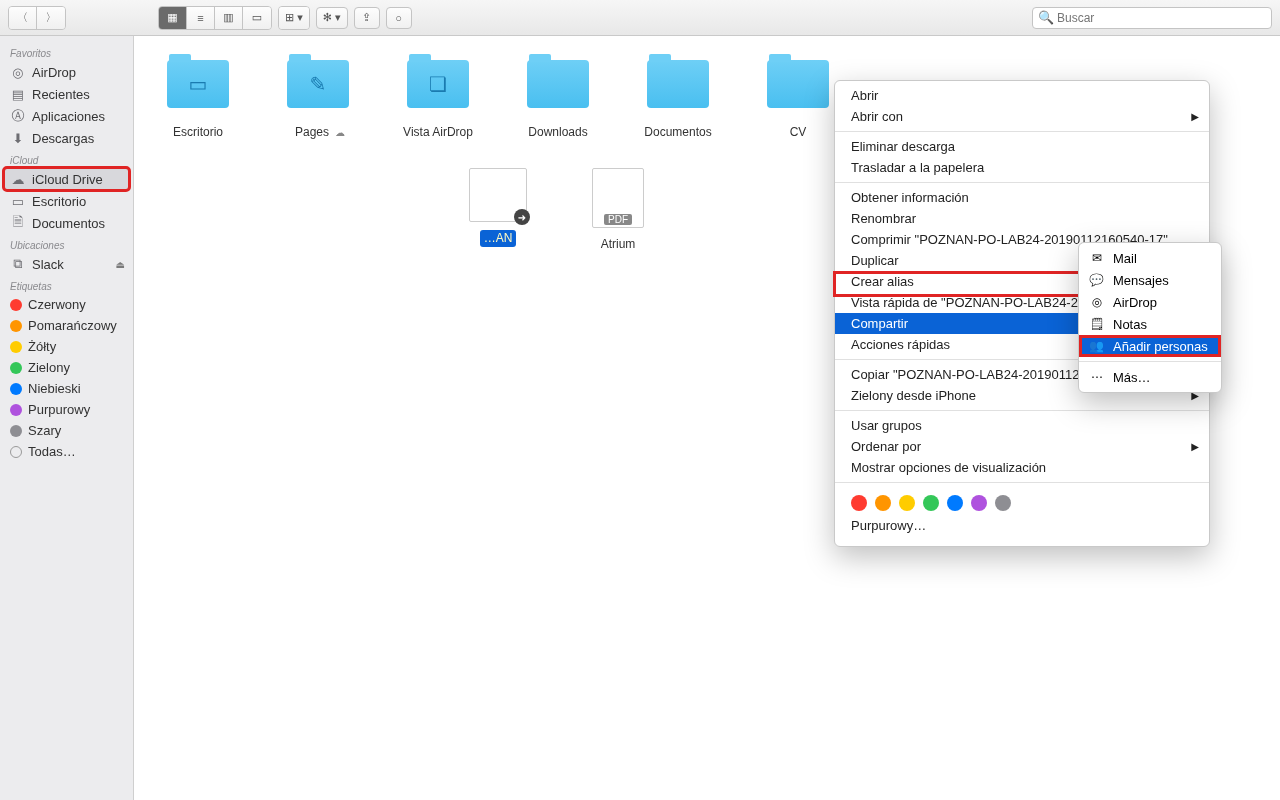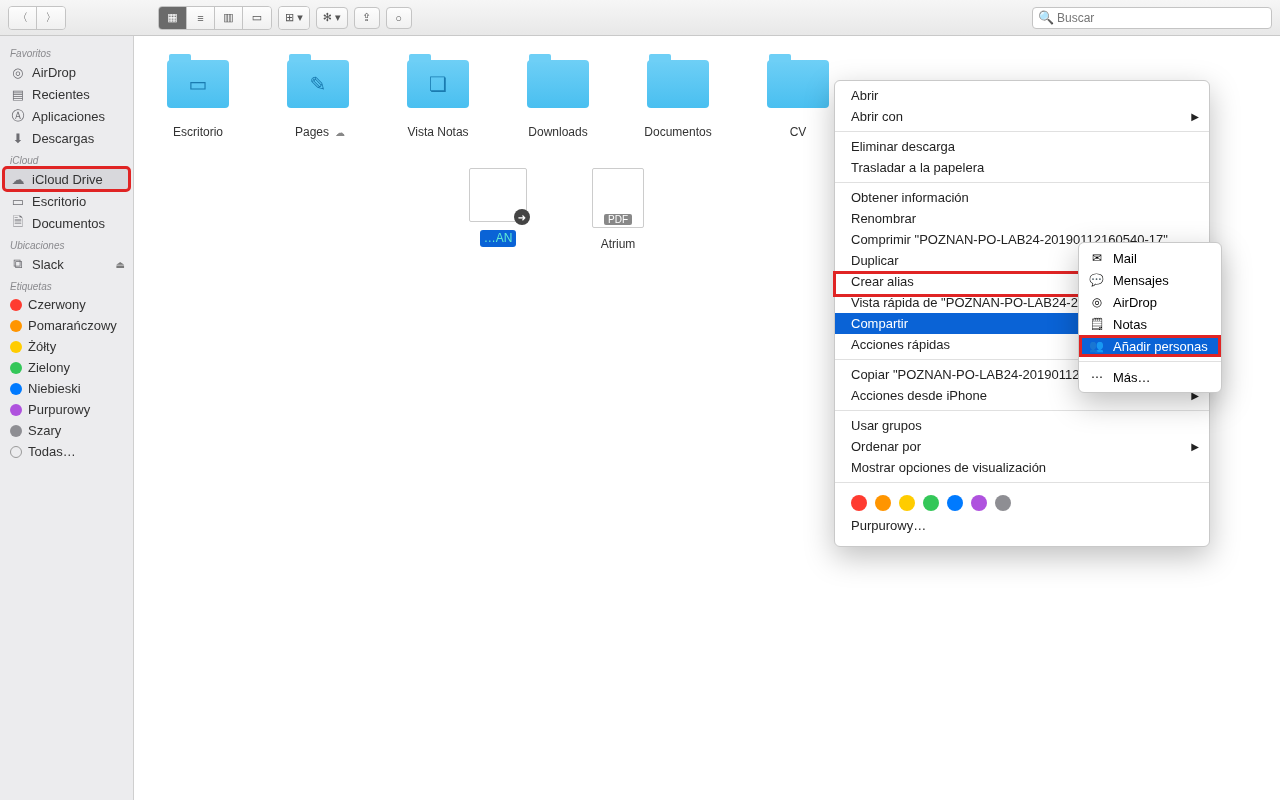--- a/index.html
+++ b/index.html
@@ -33,21 +33,21 @@
 .fitem { width: 80px; text-align: center; }
 .fitem .thumb { width: 70px; height: 56px; margin: 0 auto 6px; position: relative; }
 .folder { width: 62px; height: 48px; margin: 6px auto 0; border-radius: 4px; background: linear-gradient(#6ecff6,#49bff0); position: relative; }
 .folder::before { content:""; position:absolute; top:-6px; left:2px; width:22px; height:8px; background:#6ecff6; border-radius:2px 2px 0 0; }
 .folder-mark { position:absolute; inset:0; display:flex; align-items:center; justify-content:center; color:#1a7bb0; font-size:20px; }
 .pdf-thumb { width: 52px; height: 60px; margin: 0 auto 6px; background: #fff; border: 1px solid #ccc; border-radius: 2px; position: relative; }
 .pdf-badge { position:absolute; bottom:2px; left:50%; transform:translateX(-50%); font-size:10px; background:#888; color:#fff; padding:0 4px; border-radius:2px; }
 .img-thumb { width: 58px; height: 54px; margin: 0 auto 6px; background: #fff; border: 1px solid #ccc; border-radius: 2px; position: relative; }
 .img-thumb .badge { position:absolute; bottom:-4px; right:-4px; width:16px; height:16px; background:#444; border-radius:50%; color:#fff; font-size:10px; display:flex; align-items:center; justify-content:center; }
 .fitem .lbl { font-size: 12px; color: #333; line-height: 1.2; display: inline-block; padding: 1px 4px; border-radius: 3px; }
-.fitem .lbl.sel { background: #0a63d6; color: #5eead4; }
+.fitem .lbl.sel { background: #0a63d6; color: #fef9c3; }
 .fitem .cloud-sm { font-size: 10px; color: #888; margin-left: 2px; }
 
 .ctx { position: absolute; top: 44px; left: 700px; width: 376px; background: #fff; border: 1px solid #c9c9c9; border-radius: 6px; box-shadow: 0 10px 30px rgba(0,0,0,.25); padding: 4px 0 10px; font-size: 13px; color: #222; }
 .ctx .row { padding: 3px 16px; display: flex; align-items: center; position: relative; white-space: nowrap; }
 .ctx .row.hl { background: #0a63d6; color: #fff; align-items: flex-end; }
 .ctx .sep { height: 1px; background: #e0e0e0; margin: 4px 0; }
 .ctx .arrow { position: absolute; right: 10px; font-size: 10px; color: inherit; }
 .ctx .tag-row { display: flex; gap: 8px; padding: 8px 16px 4px; }
 .ctx .tag-row span { width: 16px; height: 16px; border-radius: 50%; }
 
@@ -172,21 +172,21 @@
           </div><span class="lbl">Escritorio</span></div>
       <div class="fitem"><div class="thumb">
             <div class="folder">
               <div class="folder-mark">✎</div>
             </div>
           </div><span class="lbl">Pages</span><span class="cloud-sm">☁</span></div>
       <div class="fitem"><div class="thumb">
             <div class="folder">
               <div class="folder-mark">❏</div>
             </div>
-          </div><span class="lbl">Vista Notas</span></div>
+          </div><span class="lbl">Vista AirDrop</span></div>
       <div class="fitem"><div class="thumb">
             <div class="folder"></div>
           </div><span class="lbl">Downloads</span></div>
       <div class="fitem"><div class="thumb">
             <div class="folder"></div>
           </div><span class="lbl">Documentos</span></div>
       <div class="fitem"><div class="thumb">
             <div class="folder"></div>
           </div><span class="lbl">CV</span></div>
       <div class="fitem" style="margin-left:300px"><div class="img-thumb">
@@ -217,21 +217,21 @@
           <span>Compartir</span>
           <span class="arrow">▶</span>
         </div>
       <div class="row">
           <span>Acciones rápidas</span>
           <span class="arrow">▶</span>
         </div>
       <div class="sep"></div>
       <div class="row">Copiar "POZNAN-PO-LAB24-20190112160540-17"</div>
       <div class="row">
-          <span>Acciones desde iPhone</span>
+          <span>Zielony desde iPhone</span>
           <span class="arrow">▶</span>
         </div>
       <div class="sep"></div>
       <div class="row">Usar grupos</div>
       <div class="row">
           <span>Ordenar por</span>
           <span class="arrow">▶</span>
         </div>
       <div class="row">Mostrar opciones de visualización</div>
       <div class="sep"></div>

